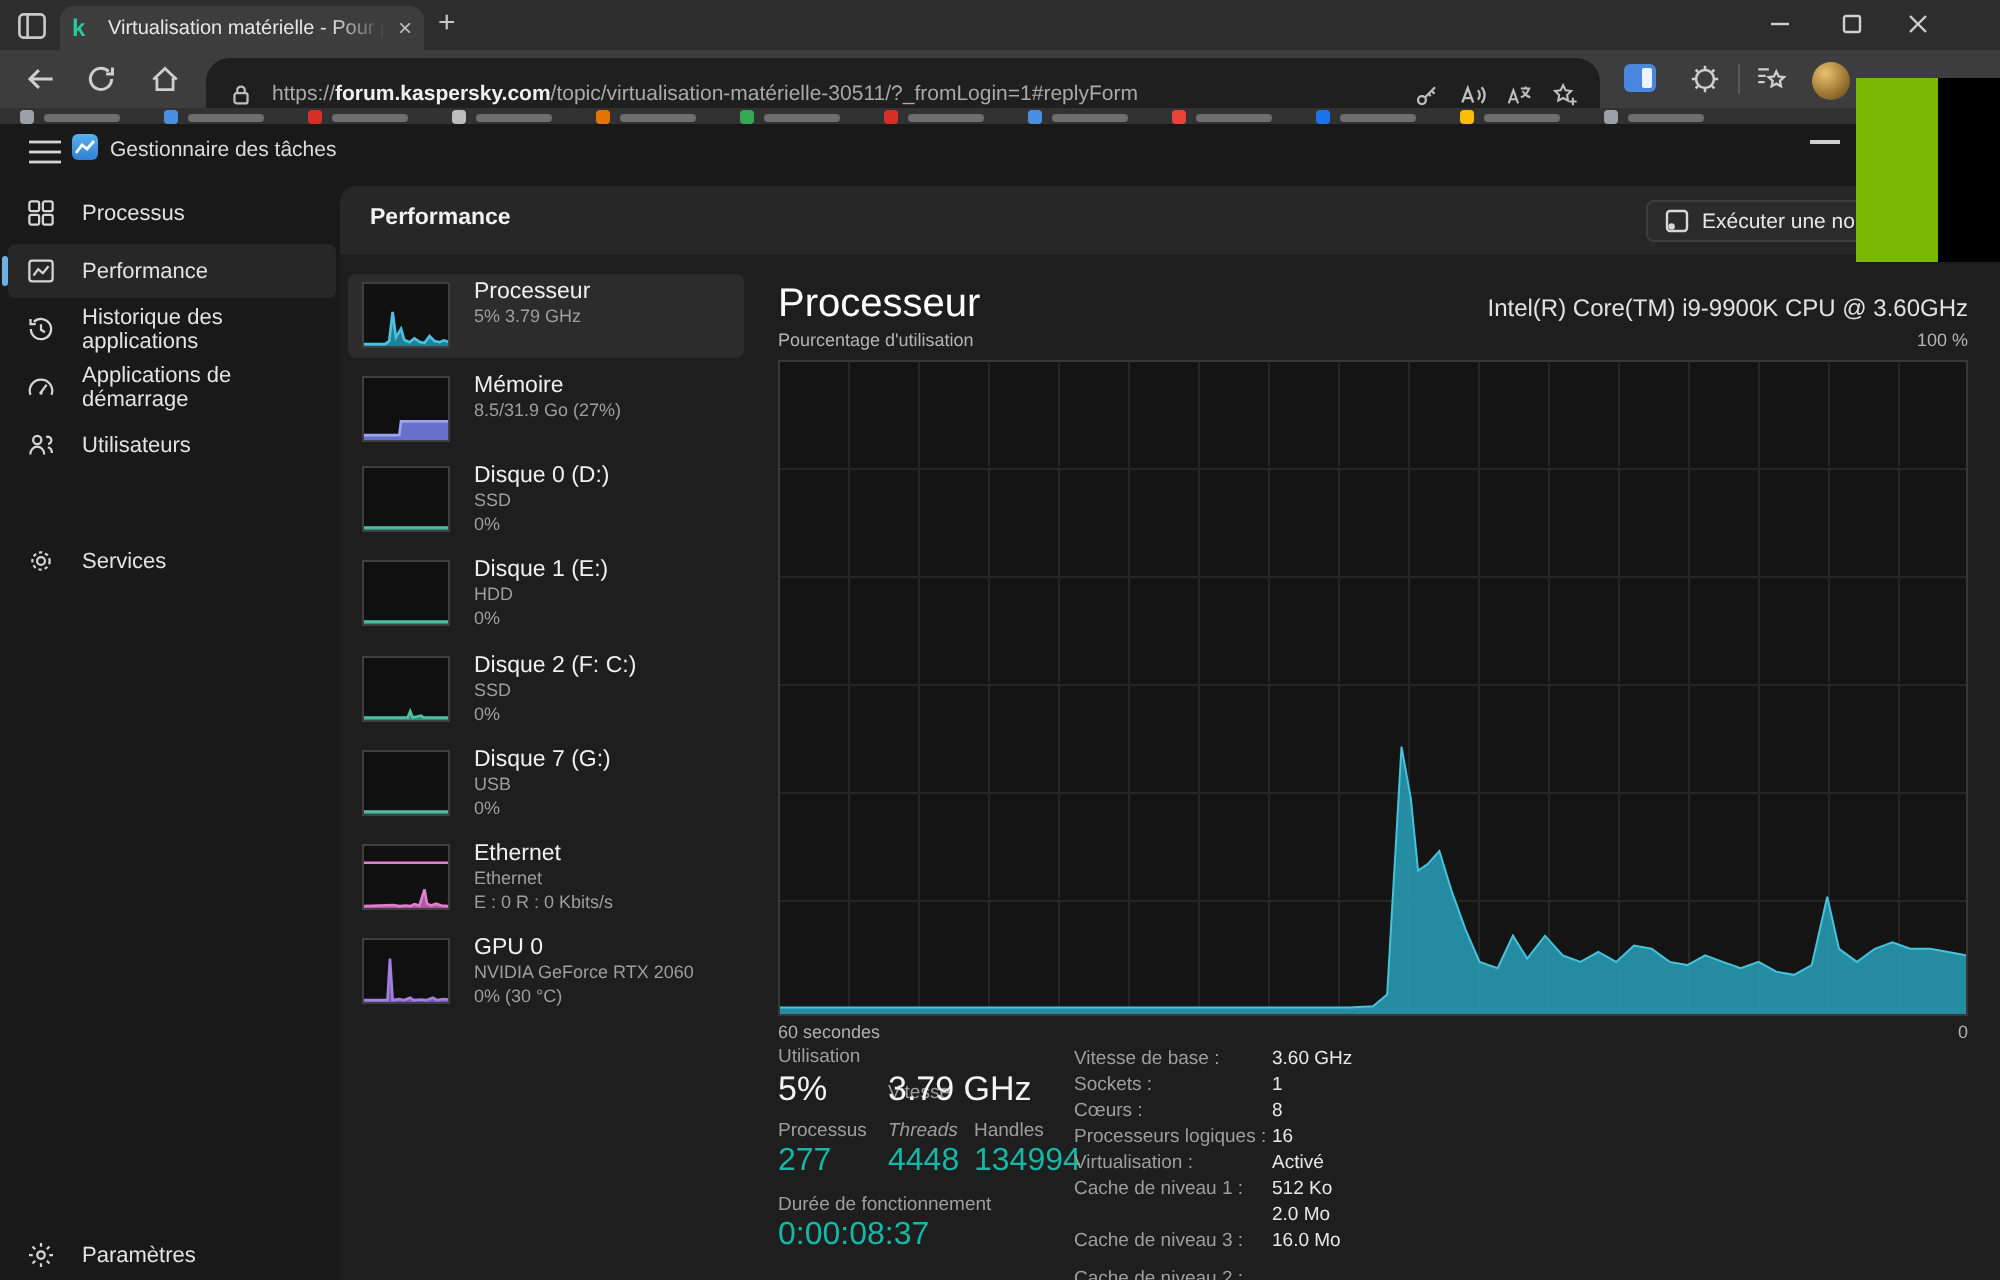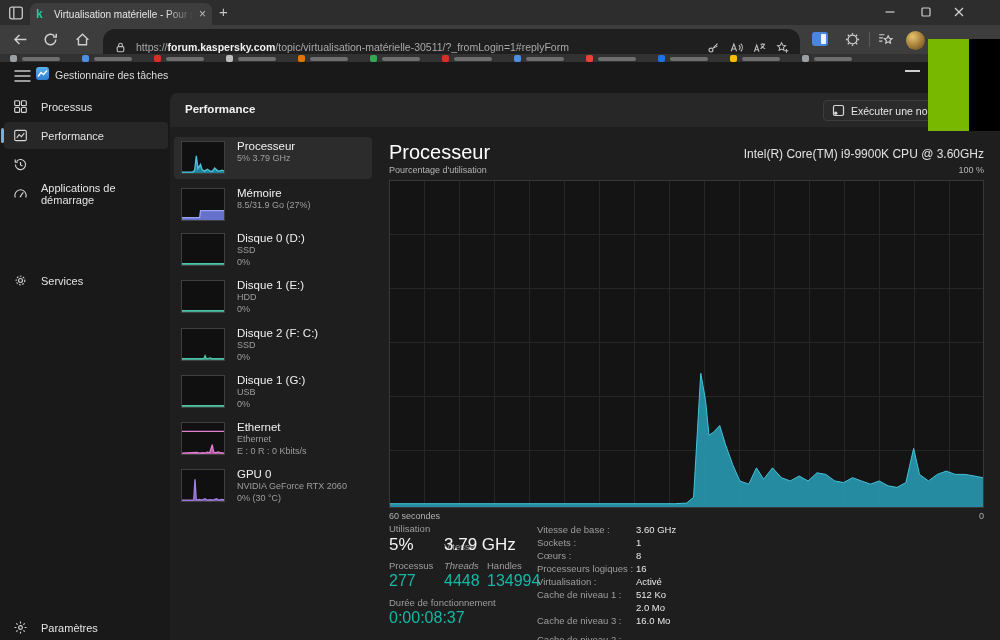--- a/index.html
+++ b/index.html
@@ -283,29 +283,39 @@
         <polyline points="4,10.5 6.5,7 9,9.2 12,5.5"></polyline>
       </svg>
     <span>Performance</span>
   </div>
   <div class="abs nav-item" style="top:151px;">
     <svg viewBox="0 0 16 16" fill="none" stroke="currentColor" stroke-width="1.2">
         <path d="M2.6 8a5.4 5.4 0 1 0 1.6-3.8"></path>
         <path d="M2.4 2.6v2.8h2.8"></path>
         <path d="M8 5.4v3l2.1 1.3"></path>
       </svg>
+    <span>Historique des applications</span>
   </div>
   <div class="abs nav-item" style="top:180px;">
     <svg viewBox="0 0 16 16" fill="none" stroke="currentColor" stroke-width="1.2">
         <path d="M2.4 12.2a6 6 0 1 1 11.2 0"></path>
         <line x1="8" y1="10.8" x2="11" y2="6.8"></line>
         <circle cx="8" cy="11.2" r="0.9" fill="currentColor" stroke="none"></circle>
       </svg>
     <span>Applications de démarrage</span>
   </div>
+  <div class="abs nav-item" style="top:209px;">
+    <svg viewBox="0 0 16 16" fill="none" stroke="currentColor" stroke-width="1.2">
+        <circle cx="6" cy="5.3" r="2.2"></circle>
+        <path d="M2.3 13c0-2.6 1.9-4.1 3.7-4.1S9.7 10.4 9.7 13"></path>
+        <path d="M10.8 3.8a1.9 1.9 0 1 1 1 3.6"></path>
+        <path d="M11.6 9.2c1.4.3 2.2 1.7 2.2 3.1"></path>
+      </svg>
+    <span>Utilisateurs</span>
+  </div>
   <div class="abs nav-item" style="top:614px;">
     <svg viewBox="0 0 16 16" fill="none" stroke="currentColor" stroke-width="1.2">
         <circle cx="8" cy="8" r="2"></circle>
         <path d="M8 1.6v2M8 12.4v2M1.6 8h2M12.4 8h2M3.5 3.5l1.4 1.4M11.1 11.1l1.4 1.4M12.5 3.5l-1.4 1.4M4.9 11.1l-1.4 1.4"></path>
       </svg>
     <span>Paramètres</span>
   </div>
   <div class="abs nav-item" style="top:267px;">
     <svg viewBox="0 0 16 16" fill="none" stroke="currentColor" stroke-width="1.2">
         <circle cx="8" cy="8" r="2.1"></circle>
@@ -378,21 +388,21 @@
       </div>
   </div>
   <div class="abs perf-item" style="top:371px;">
     <span class="abs mini">
         <svg viewBox="0 0 44 33" preserveAspectRatio="none">
           <path d="M0 33 L0.0 31.7 L44.0 31.7 L44 33 Z" fill="#3fa18c" fill-opacity="0.85"></path>
           <polyline points="0.0,31.7 44.0,31.7" fill="none" stroke="#4fc3a8" stroke-width="1.4"></polyline>
         </svg>
       </span>
     <div class="abs perf-tx">
-        <div class="perf-tt">Disque 1 (G:)</div>
+        <div class="perf-tt">Disque 7 (G:)</div>
         <div class="perf-sub">USB</div>
         <div class="perf-sub">0%</div>
       </div>
   </div>
   <div class="abs perf-item" style="top:418px;">
     <span class="abs mini">
         <svg viewBox="0 0 44 33" preserveAspectRatio="none">
           <path d="M0 33 L0.0 32.0 L15.4 31.4 L18.5 32.0 L22.0 31.7 L24.2 32.0 L26.4 31.0 L29.0 31.7 L31.7 23.1 L33.0 30.7 L35.2 31.7 L37.8 30.7 L40.5 31.7 L44.0 32.0 L44 33 Z" fill="#c964b8" fill-opacity="0.85"></path>
           <polyline points="0.0,32.0 15.4,31.4 18.5,32.0 22.0,31.7 24.2,32.0 26.4,31.0 29.0,31.7 31.7,23.1 33.0,30.7 35.2,31.7 37.8,30.7 40.5,31.7 44.0,32.0" fill="none" stroke="#e07fd0" stroke-width="1.4"></polyline>
           <line x1="0" x2="44" y1="8.91" y2="8.91" stroke="#e07fd0" stroke-width="1.4"></line>

